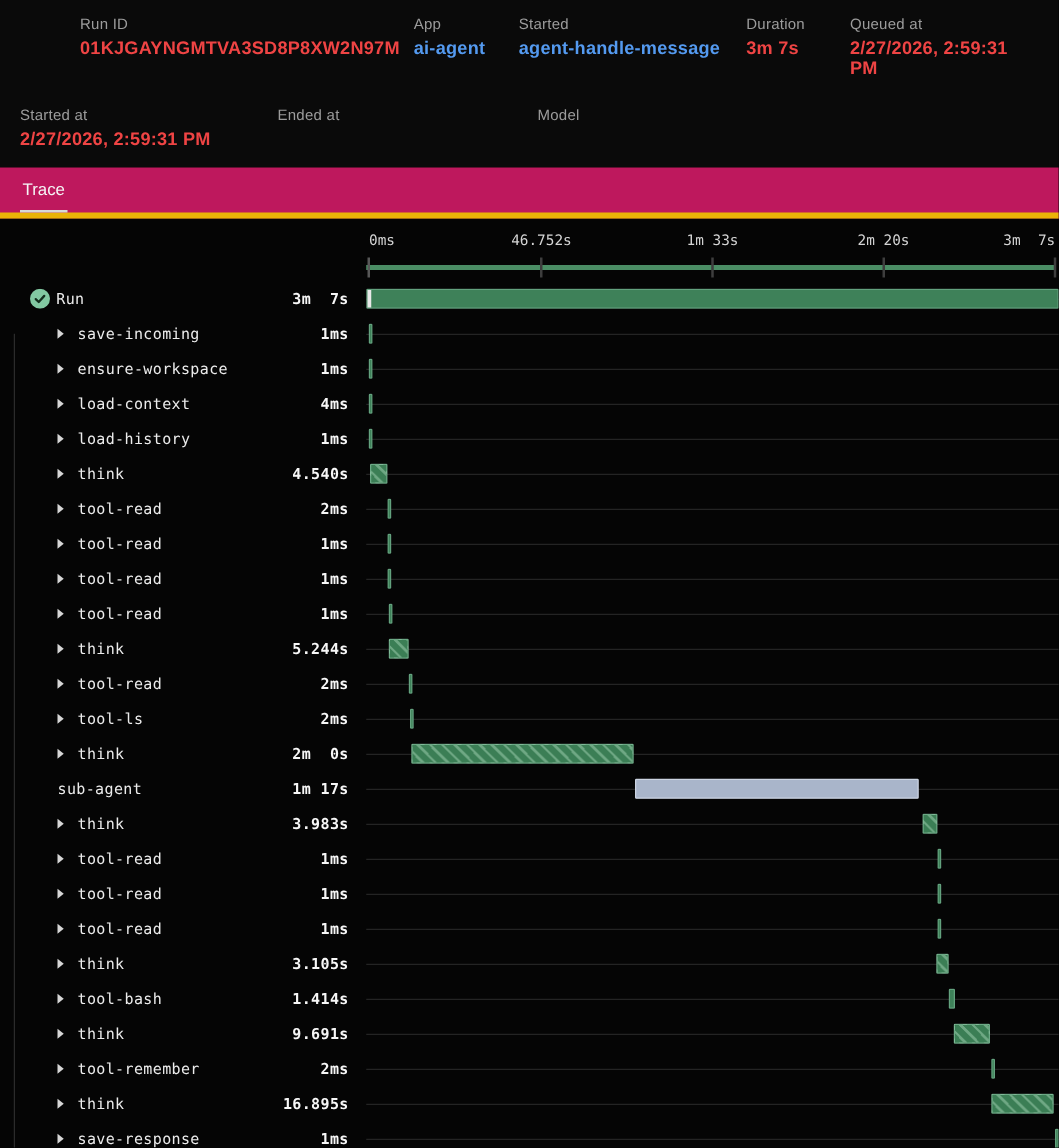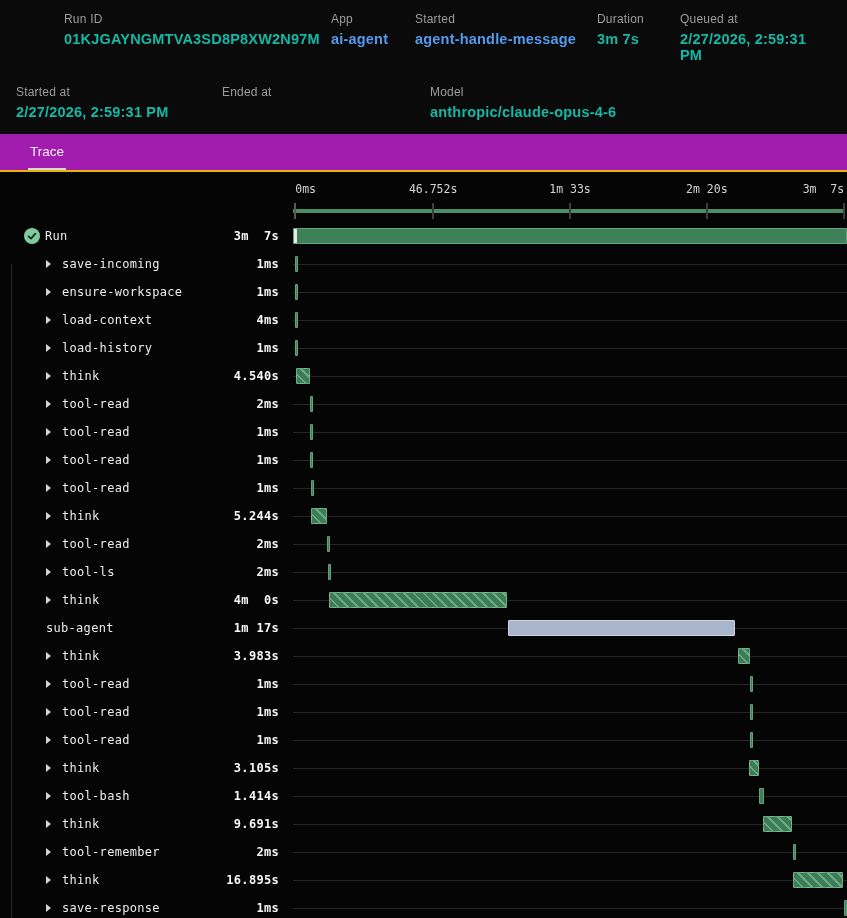--- a/index.html
+++ b/index.html
@@ -8,24 +8,24 @@
     width:847px; height:918px; overflow:hidden;
     font-family:"Liberation Sans", sans-serif;
     color:#f2f2f2;
   }
   
   .run-header { background:#0a0a0a; padding:12px 16px 4px 16px; }
   .meta-grid { display:grid; margin-bottom:22px; }
   .meta-grid.r1 { grid-template-columns:267px 84px 182px 83px 1fr;margin-left:48px; }
   .meta-grid.r2 { grid-template-columns:206px 208px 1fr; margin-bottom:10px; }
   .field-label { font-size:12px; color:#9c9c9c; letter-spacing:.2px; }
-  .field-value { font-size:14.5px; color:#14b8a6; font-weight:600; margin-top:5px; letter-spacing:.2px; }
+  .field-value { font-size:14.5px; color:#ef4444; font-weight:600; margin-top:5px; letter-spacing:.2px; }
   .field-value.link { color:#549af0; cursor:pointer; }
   
-  .tab-bar { background:#a21caf; padding:6px 16px 0 28px; border-bottom:2px solid #eab308; }
+  .tab-bar { background:#be185d; padding:6px 16px 0 16px; border-bottom:5px solid #eab308; }
   .tab {
     display:inline-block; background:none; border:none; color:#f5f5f5;
     font-family:"Liberation Sans", sans-serif; font-size:13.5px; cursor:pointer;
     padding:4px 2px 9px 2px; border-bottom:2px solid transparent;
   }
   .tab.active { border-bottom-color:#d8d8d8; }
   
   .trace-panel { position:relative; background:#050505; padding-top:8px; }
   .timeline-header { margin-left:293px; width:554px; position:relative; }
   .axis { position:relative; height:20px; }
@@ -104,21 +104,20 @@
     <div class="meta-grid r2">
       <div class="field">
         <div class="field-label">Started at</div>
         <div class="field-value">2/27/2026, 2:59:31 PM</div>
       </div>
       <div class="field">
         <div class="field-label">Ended at</div>
       </div>
       <div class="field">
         <div class="field-label">Model</div>
-        <div class="field-value">anthropic/claude-opus-4-6</div>
       </div>
     </div>
   </header>
 
   <nav class="tab-bar">
     <button class="tab active">Trace</button>
   </nav>
 
   <main class="trace-panel">
     <div class="timeline-header">
@@ -311,21 +310,21 @@
             <div class="bar green-solid" style="left: 35px; width: 3px;"></div>
           </div>
         </div>
         <div class="row">
           <div class="row-left">
             <span class="indent"></span>
             <span class="caret-wrap">
               <span class="caret"></span>
             </span>
             <span class="span-name">think</span>
-            <span class="span-duration">4m  0s</span>
+            <span class="span-duration">2m  0s</span>
           </div>
           <div class="row-track">
             <div class="bar green-hatched" style="left: 36px; width: 178px;"></div>
           </div>
         </div>
         <div class="row">
           <div class="row-left">
             <span class="indent"></span>
             <span class="span-name">sub-agent</span>
             <span class="span-duration">1m 17s</span>

